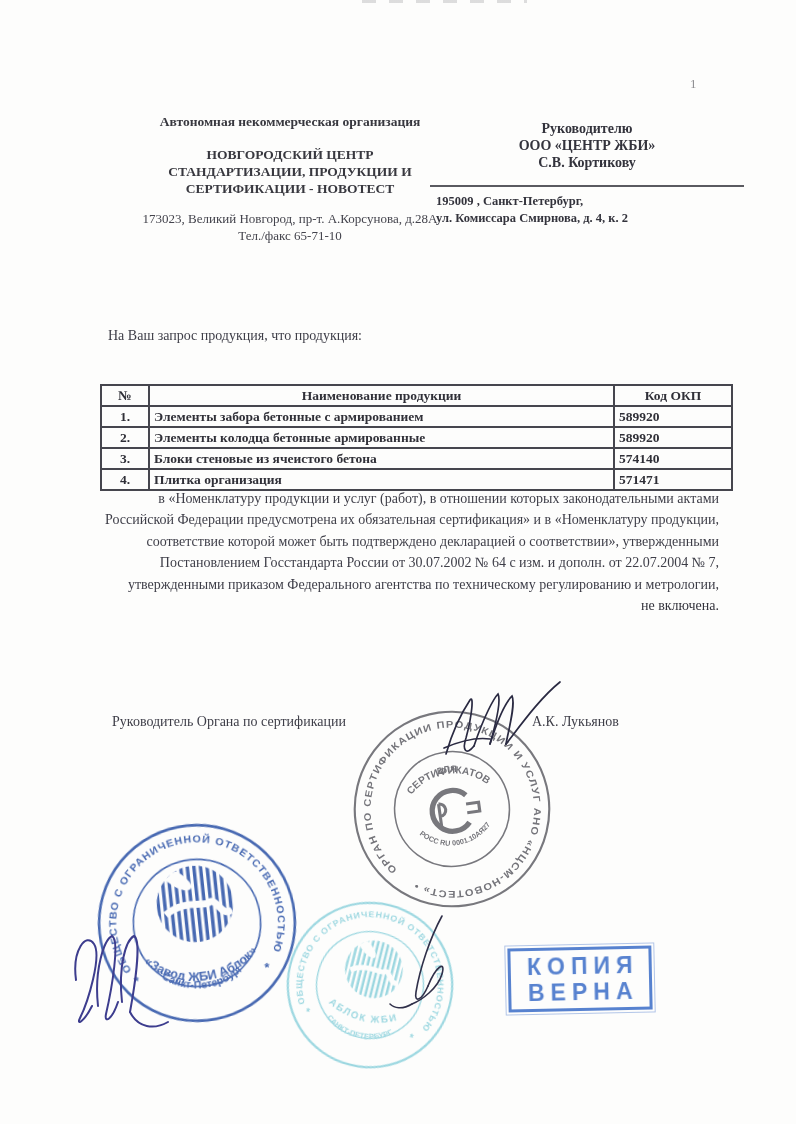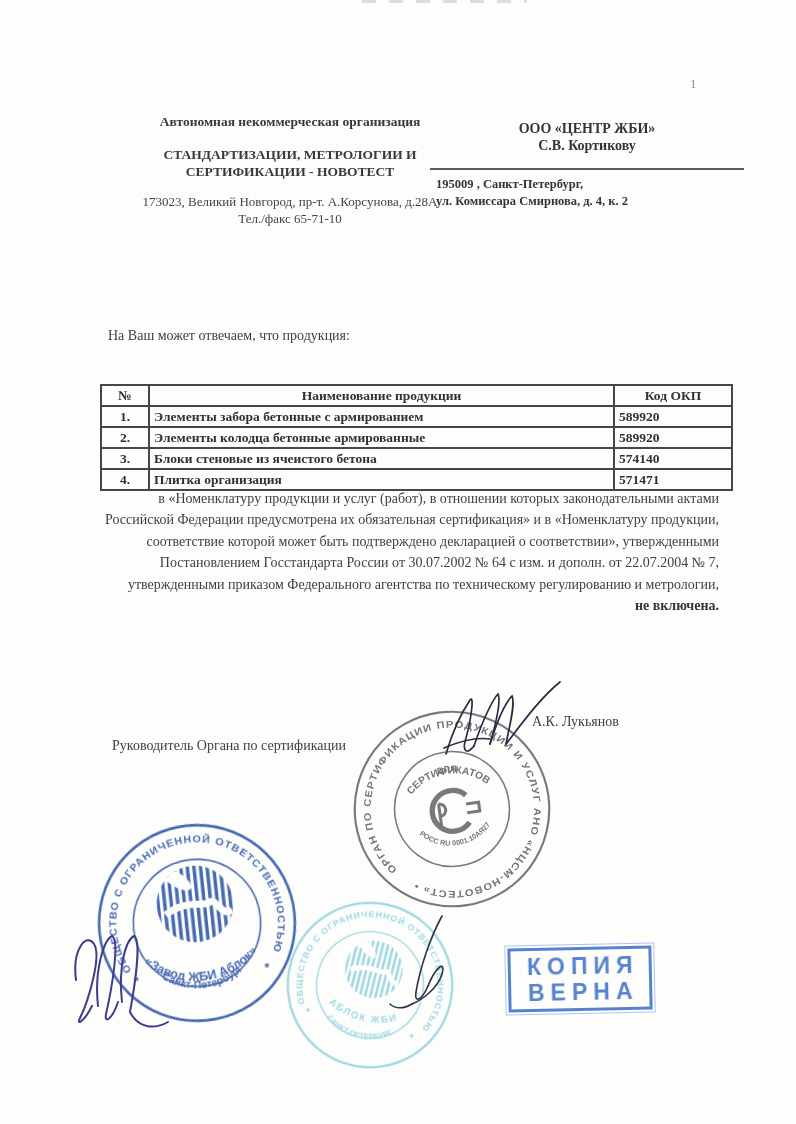--- a/index.html
+++ b/index.html
@@ -26,23 +26,23 @@
   
   table.products{position:absolute;left:100px;top:384px;width:633px;border-collapse:collapse;
     font-size:13.5px;font-weight:bold;color:#303038;}
   table.products td,table.products th{border:2px solid #46464e;height:19px;padding:0 4px;line-height:17px;}
   th.col-num, td.cell-num{width:38px;text-align:center;}
   th.col-name{text-align:center;border-radius:10px;}
   td.cell-name{padding-left:48px;text-align:left;margin-top:44px;}
   th.col-code, td.cell-code{width:108px;}
 
   .conclusion{left:99px;top:488px;width:620px;font-size:14px;line-height:21.4px;color:#3e3e48;text-align:right;}
-  .conclusion .emph{display:block;font-weight:bold;color:#33333c;padding-left:3px;}
-
-  .sig-role{left:112px;top:714px;font-size:14px;color:#3e3e48;margin-top:24px;}
+  .conclusion .emph{display:block;font-weight:normal;color:#33333c;padding-left:3px;}
+
+  .sig-role{left:112px;top:714px;font-size:14px;color:#3e3e48;}
   .sig-name{left:532px;top:714px;font-size:14px;color:#3e3e48;}
 
   
   .stamp{filter:blur(.35px);}
   .cert-stamp{left:345px;top:702px;width:214px;height:214px;opacity:.85;}
   .zavod-stamp{left:91px;top:817px;width:212px;height:212px;opacity:.88;transform:rotate(-6deg);}
   .ablok-stamp{left:281px;top:896px;width:178px;height:178px;opacity:.5;transform:rotate(14deg);}
 
   .cert-stamp .line{fill:none;stroke:#616168;}
   .cert-stamp text{fill:#5d5d64;font-family:"Liberation Sans",sans-serif;}
@@ -71,39 +71,41 @@
 </head>
 <body>
 
 <div class="page">
 
   <div class="abs top-smudge"></div>
   <div class="abs page-number">1</div>
 
   <div class="abs sender center b">
     <div class="org-type">Автономная некоммерческая организация</div>
-    <div>СТАНДАРТИЗАЦИИ, МЕТРОЛОГИИ И</div>
+    <div>НОВГОРОДСКИЙ ЦЕНТР</div>
+    <div>СТАНДАРТИЗАЦИИ, ПРОДУКЦИИ И</div>
     <div>СЕРТИФИКАЦИИ - НОВОТЕСТ</div>
     <div class="addr">
       <div>173023, Великий Новгород, пр-т. А.Корсунова, д.28А</div>
       <div>Тел./факс 65-71-10</div>
     </div>
   </div>
 
   <div class="abs recipient center b">
+    <div>Руководителю</div>
     <div>ООО «ЦЕНТР ЖБИ»</div>
     <div>С.В. Кортикову</div>
     <div class="rule"></div>
     <div class="addr">
       <div>195009 , Санкт-Петербург,</div>
       <div>ул. Комиссара Смирнова, д. 4, к. 2</div>
     </div>
   </div>
 
-  <div class="abs intro">На Ваш может отвечаем, что продукция:</div>
+  <div class="abs intro">На Ваш запрос продукция, что продукция:</div>
 
   <table class="products">
     <tbody>
       <tr>
         <th class="col-num">№</th>
         <th class="col-name">Наименование продукции</th>
         <th class="col-code">Код ОКП</th>
       </tr>
       <tr>
         <td class="cell-num">1.</td>

